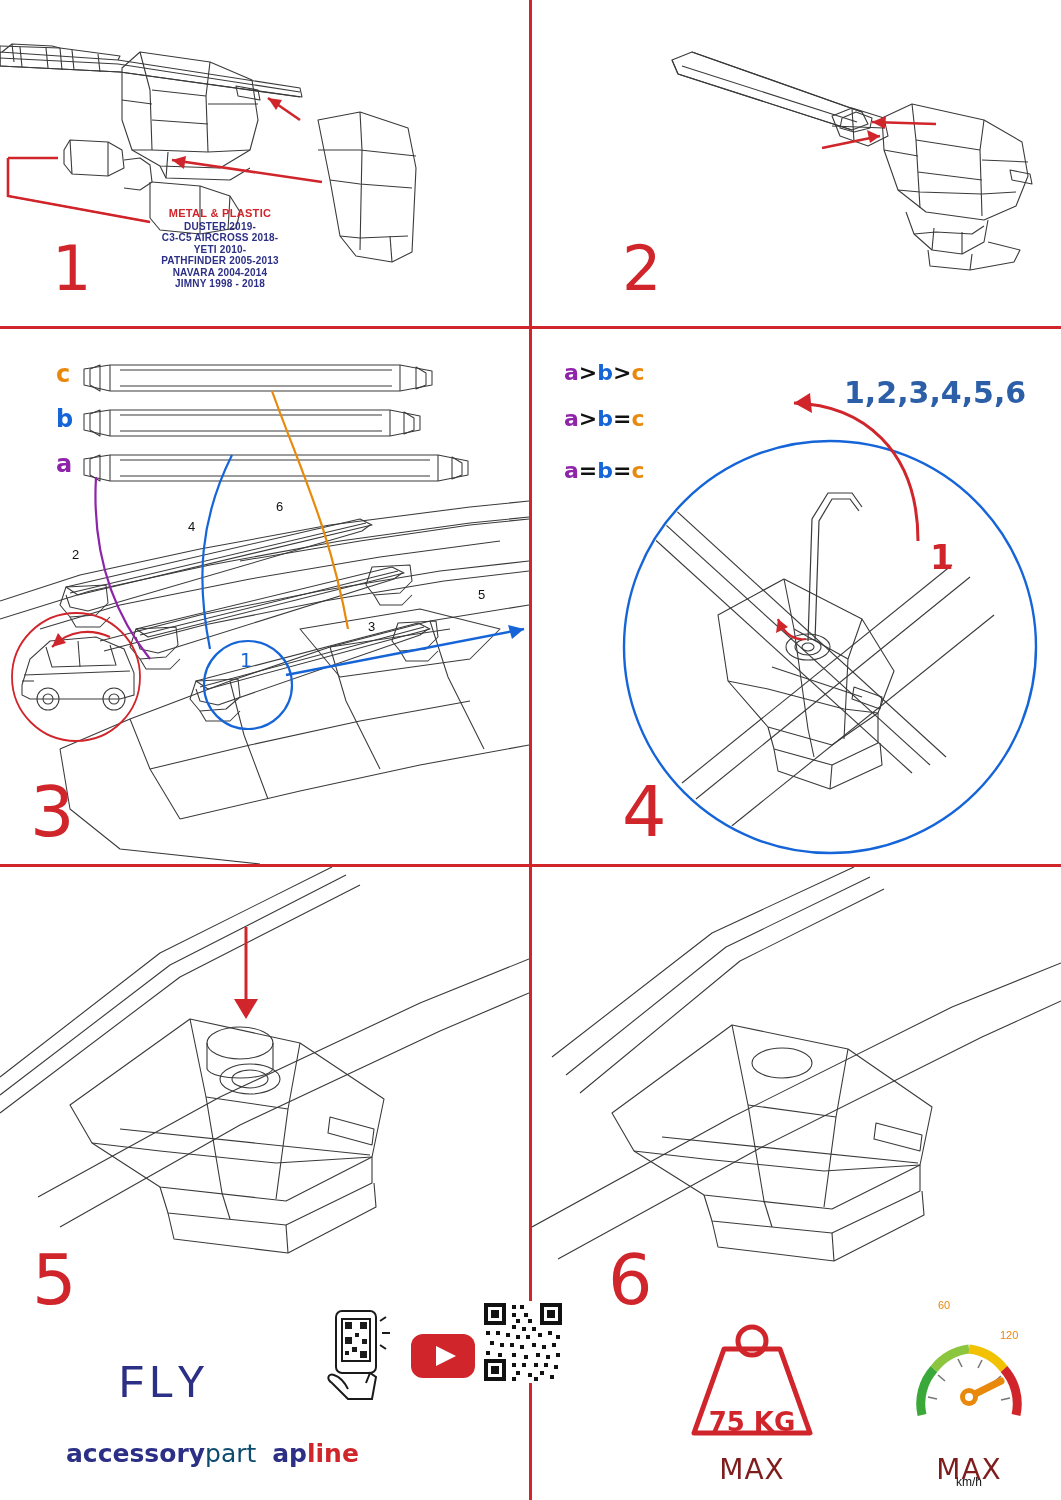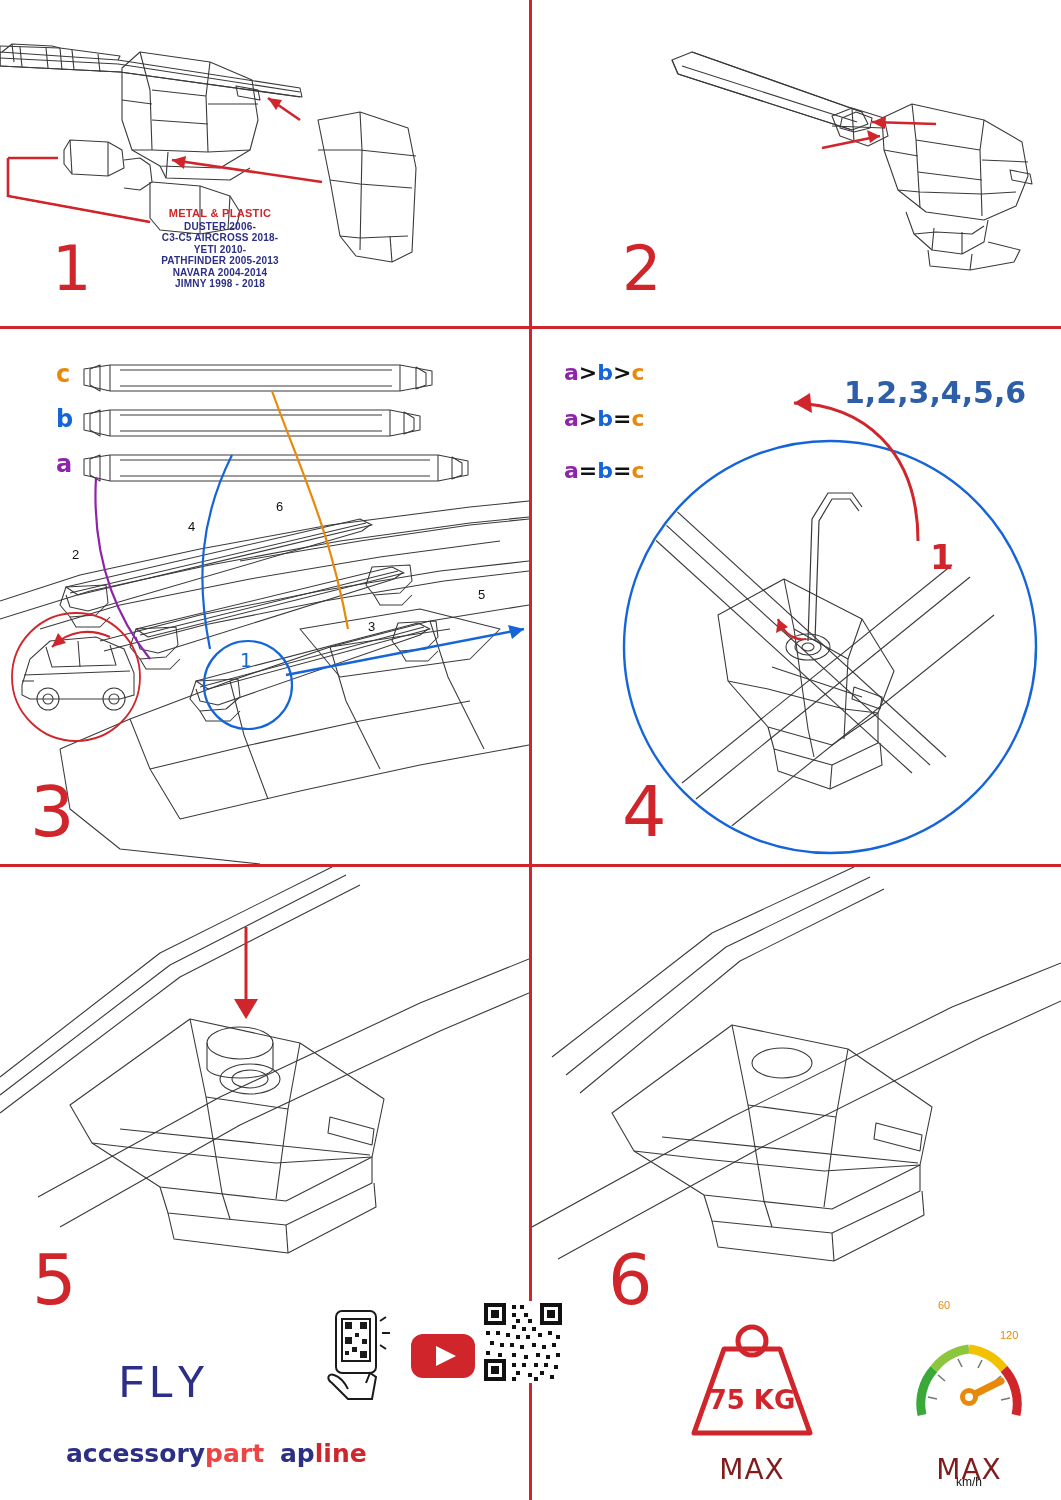--- a/index.html
+++ b/index.html
@@ -126,37 +126,38 @@
     color: #2c2f86;
   }
   .brandline {
     position: absolute;
     font-family: "DejaVu Sans", sans-serif;
     font-size: 25px;
     letter-spacing: 0px;
     white-space: nowrap;
   }
   .brandline .accessory { color: #2c2f86; font-weight: bold; }
-  .brandline .part { color: #ef4444; font-weight: bold; margin-top: 36px; }
+  .brandline .part { color: #0c4a6e; font-weight: normal; margin-top: 36px; }
   .brandline .ap { color: #2c2f86; font-weight: bold; }
   .brandline .line { color: #d0252b; font-weight: bold; }
   
   .max-label {
     position: absolute;
     font-family: "DejaVu Sans", sans-serif;
     font-size: 28px;
     color: #7f1d1d;
     letter-spacing: 1px;
   }
   .kg-text {
     position: absolute;
     font-family: "DejaVu Sans", sans-serif;
     font-size: 26px;
     font-weight: bold;
     color: #d0252b;
+    margin-top: 22px;
   }
   .kmh {
     position: absolute;
     font-size: 12px;
     color: #111;
     font-family: "Liberation Sans", sans-serif;
     margin-top: 40px;
   }
   .gauge-tick {
     position: absolute;
@@ -239,21 +240,21 @@
       </g>
 
       <g stroke="#d0252b" stroke-width="1.4" fill="none">
         <path d="M8 196 L150 222"></path>
       </g>
     </svg>
 
     <div class="metal-plastic" style="left:120px;top:208px;width:200px;">
       <div class="mp-title">METAL &amp; PLASTIC</div>
       <div class="mp-list">
-        <div>DUSTER 2006-</div>
+        <div>DUSTER 2019-</div>
         <div>C3-C5 AIRCROSS 2018-</div>
         <div>YETI 2010-</div>
         <div>PATHFINDER 2005-2013</div>
         <div>NAVARA 2004-2014</div>
         <div>JIMNY 1998 - 2018</div>
       </div>
     </div>
 
     <div class="step-num" style="left:52px;top:238px;">1</div>
   </div>

